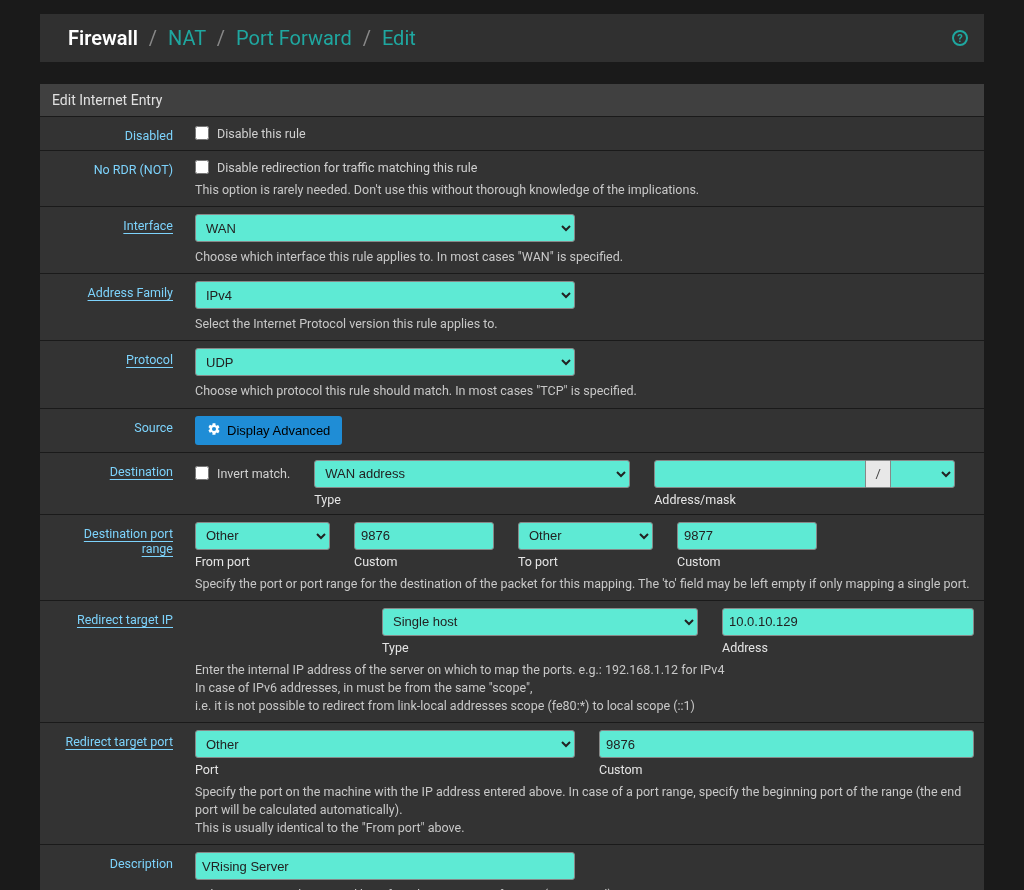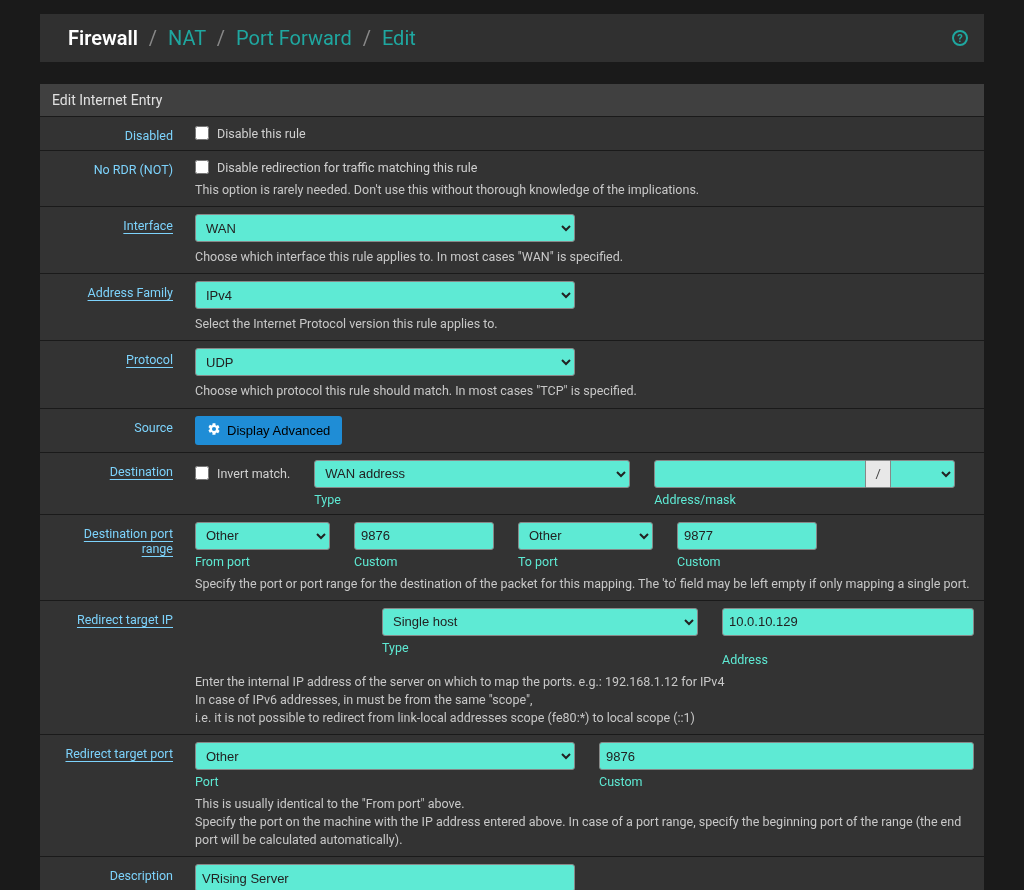--- a/index.html
+++ b/index.html
@@ -86,21 +86,21 @@
     font-size: 13px;
     cursor: pointer;
     display: inline-flex;
     align-items: center;
     gap: 6px;
     justify-content: flex-end;
   }
   .gear-icon svg { width: 14px; height: 14px; fill: #fff; }
   .cols { display: flex; gap: 24px; align-items: flex-start; flex-wrap: nowrap; }
   .col { display: flex; flex-direction: column; }
-  .col-label { font-size: 12.5px; color: #5eead4; margin-top: 4px; }
+  .col-label { font-size: 12.5px; color: #e5e5e5; margin-top: 4px; }
   .addrmask { display: flex; align-items: center; }
   .addrmask input { width: 212px; border-radius: 3px 0 0 3px; }
   .addrmask .slash {
     width: 24px; height: 28px; background: #e8e8e8; border: 1px solid #888;
     border-left: none; border-right: none;
     display: flex; align-items: center; justify-content: center; color: #444;
   }
   .addrmask select { width: 65px; border-radius: 0 3px 3px 0; }
   .full-input { width: 305px; }
 </style>
@@ -251,21 +251,21 @@
     <div class="row-label u">Redirect target IP</div>
     <div class="row-body">
       <div class="cols">
         <div class="col" style="width:163px;"></div>
         <div class="col">
           <select class="sel-med">
             <option>Single host</option>
           </select>
           <span class="col-label">Type</span>
         </div>
-        <div class="col" style="flex:1;gap:12px;">
+        <div class="col" style="flex:1;">
           <input type="text" class="full-input" style="width: 100%;" value="10.0.10.129">
           <span class="col-label">Address</span>
         </div>
       </div>
       <div class="help-text">
         <div>Enter the internal IP address of the server on which to map the ports. e.g.: 192.168.1.12 for IPv4</div>
         <div>In case of IPv6 addresses, in must be from the same "scope",</div>
         <div>i.e. it is not possible to redirect from link-local addresses scope (fe80:*) to local scope (::1)</div>
       </div>
     </div>
@@ -280,22 +280,22 @@
             <option>Other</option>
           </select>
           <span class="col-label">Port</span>
         </div>
         <div class="col" style="flex:1;">
           <input type="text" style="width: 100%;" value="9876">
           <span class="col-label">Custom</span>
         </div>
       </div>
       <div class="help-text">
+        <div>Specify the port on the machine with the IP address entered above. In case of a port range, specify the beginning port of the range (the end port will be calculated automatically).</div>
         <div>This is usually identical to the "From port" above.</div>
-        <div>Specify the port on the machine with the IP address entered above. In case of a port range, specify the beginning port of the range (the end port will be calculated automatically).</div>
       </div>
     </div>
   </div>
 
   <div class="row">
     <div class="row-label">Description</div>
     <div class="row-body">
       <input type="text" class="sel-wide" value="VRising Server" style="">
       <div class="help-text">A description may be entered here for administrative reference (not parsed).</div>
     </div>

